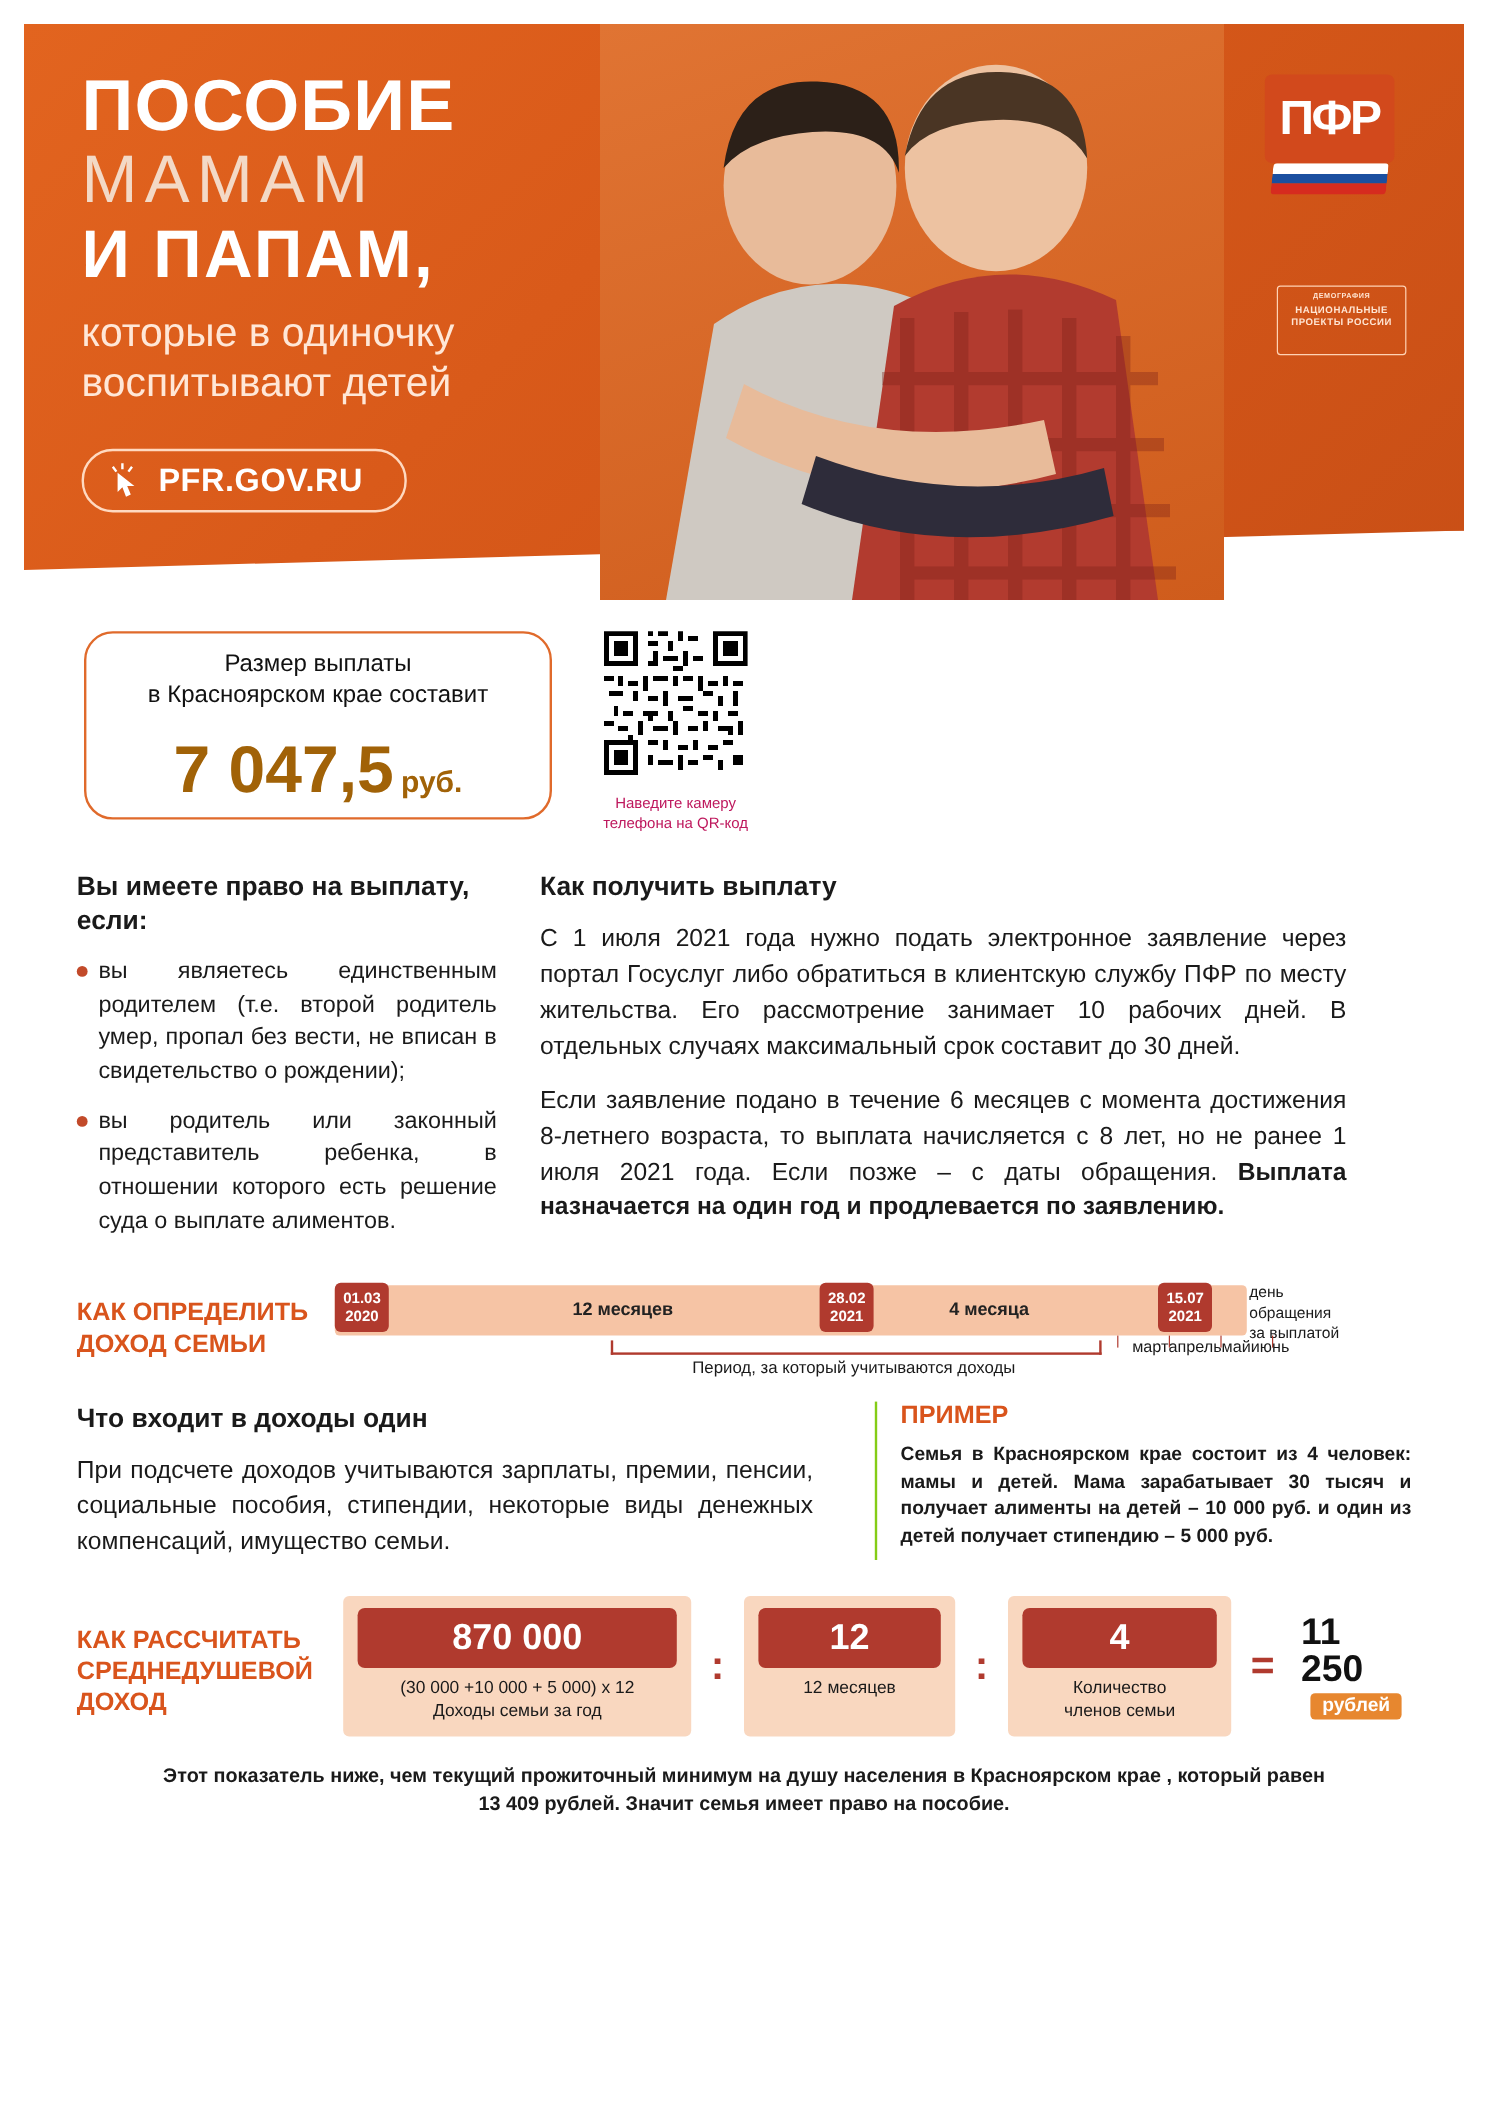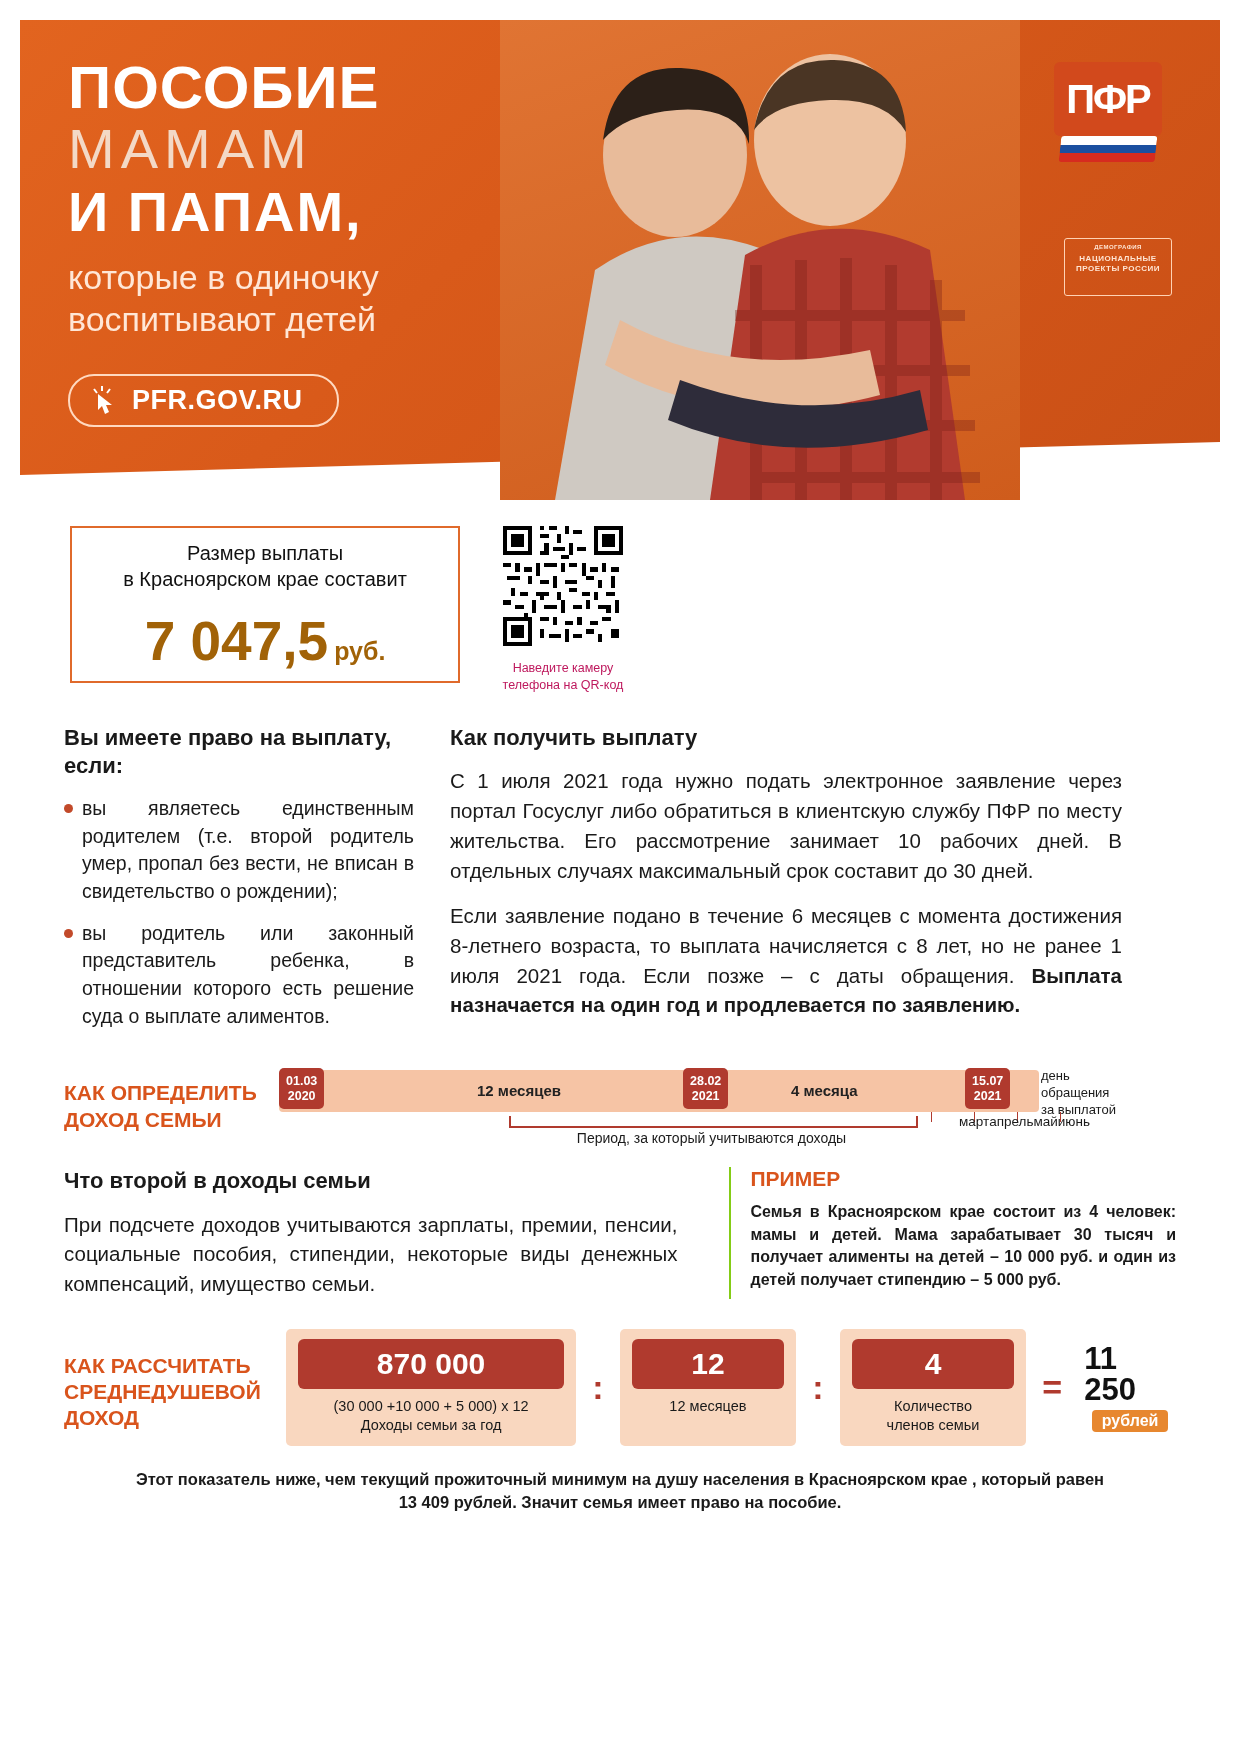--- a/index.html
+++ b/index.html
@@ -79,21 +79,21 @@
     color:#ffe4d2;font-size:8px;font-weight:bold;line-height:1.25;
     padding:5px 5px;text-align:center;letter-spacing:.5px;
   }
   .np-badge .t{font-size:6px;display:block;margin-bottom:2px;}
   
   .content{padding:0 64px;}
   .row1{display:flex;gap:16px;margin-top:26px;align-items:flex-start;}
   .intro{width:545px;font-size:20.5px;line-height:1.42;text-align:justify;}
   .intro b{color:#d9541c;font-weight:bold;}
   .amount-box{
-    width:366px;border:2px solid #e06a2b;border-radius:0;
+    width:366px;border:2px solid #e06a2b;border-radius:24px;
     padding:12px 10px 10px;text-align:center;margin-left:6px;
   }
   .amount-title{font-size:20px;line-height:1.3;color:#111;}
   .amount-val{
     color:#a16207;font-weight:bold;font-size:55px;line-height:1.08;margin-top:20px;
   }
   .amount-val small{font-size:25px;font-weight:bold;margin-left:6px;}
   .qr-wrap{margin-left:18px;text-align:center;width:138px;}
   .qr{width:120px;height:120px;margin:0 auto;}
   .qr-cap{font-size:12.5px;line-height:1.35;margin-top:10px;color:#be185d;}
@@ -111,21 +111,21 @@
   .tl-title{width:215px;color:#d9541c;font-weight:bold;font-size:21px;line-height:1.25;padding-top:10px;}
   .tl{position:relative;width:760px;}
   .tl-bar{height:42px;background:#f6c4a5;border-radius:4px;display:flex;align-items:center;position:relative;}
   .tag{
     position:absolute;top:-2px;background:#b03a2e;color:#fff;border-radius:5px;
     font-size:12.5px;font-weight:bold;text-align:center;line-height:1.15;padding:6px 7px;
   }
   .tl-lab{position:absolute;font-size:15px;font-weight:bold;color:#222;}
   .brace{position:absolute;left:230px;top:46px;width:405px;height:10px;border:2px solid #b03a2e;border-top:none;}
   .brace-txt{position:absolute;left:230px;top:60px;width:405px;text-align:center;font-size:14px;}
-  .months{position:absolute;left:680px;top:44px;width:170px;display:flex;justify-content:flex-start;font-size:13.5px;}
+  .months{position:absolute;left:645px;top:44px;width:170px;display:flex;justify-content:center;font-size:13.5px;}
   .months span{text-align:center;}
   .ticks{position:absolute;left:652px;top:42px;width:170px;height:10px;}
   .ticks i{position:absolute;top:0;width:1px;height:10px;background:#b03a2e;}
   .rbrace{position:absolute;right:-88px;top:-2px;font-size:13px;line-height:1.3;width:86px;}
   
   .inc{display:flex;gap:34px;margin-top:34px;}
   .incL{width:620px;}
   .incL p{font-size:20.5px;line-height:1.45;text-align:justify;margin:0;}
   .incR{width:430px;border-left:2px solid #84cc16;padding-left:20px;margin-left:17px;}
   .incR h4{color:#d9541c;font-weight:bold;font-size:21px;margin:0 0 10px 0;}
@@ -370,21 +370,21 @@
         <span>март</span>
         <span>апрель</span>
         <span>май</span>
         <span>июнь</span>
       </div>
     </div>
   </div>
 
   <div class="inc">
     <div class="incL">
-      <h3 class="sec">Что второй в доходы семьи</h3>
+      <h3 class="sec">Что входит в доходы один</h3>
       <p>При подсчете доходов учитываются зарплаты, премии, пенсии, социальные пособия, стипендии, некоторые виды денежных компенсаций, имущество семьи.</p>
     </div>
     <div class="incR">
       <h4>ПРИМЕР</h4>
       <p>Семья в Красноярском крае состоит из 4 человек: мамы и детей. Мама зарабатывает 30 тысяч и получает алименты на детей – 10 000 руб. и один из детей получает стипендию – 5 000 руб.</p>
     </div>
   </div>
 
   <div class="calc">
     <div class="calc-title">

